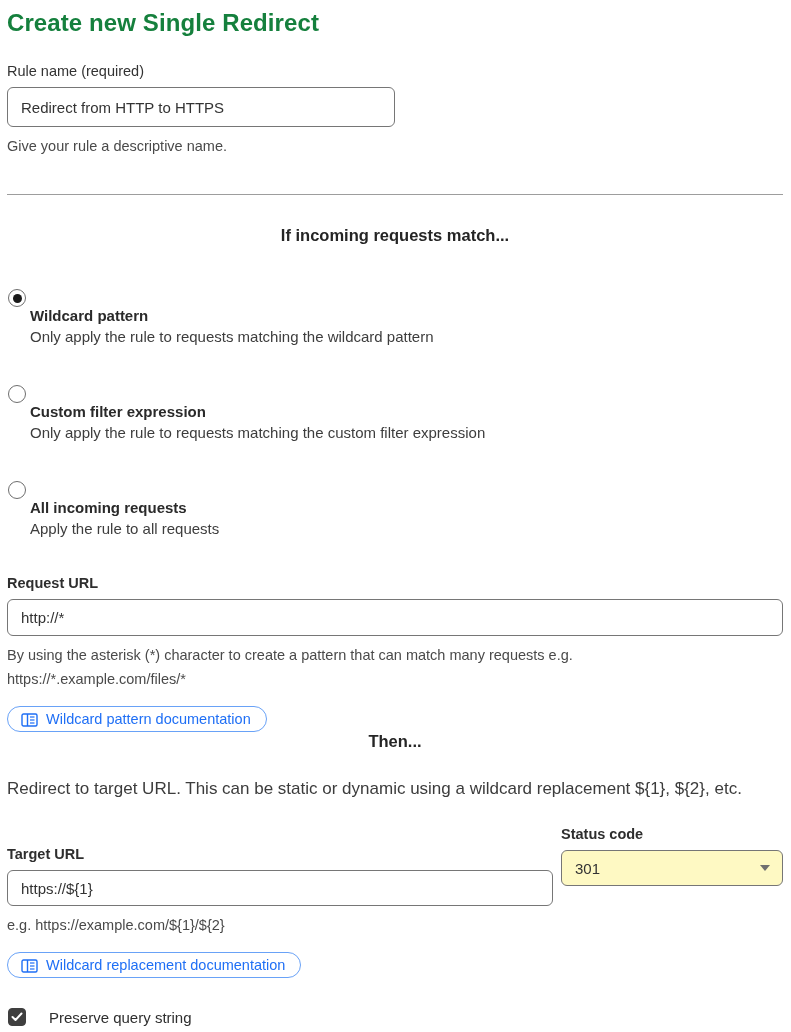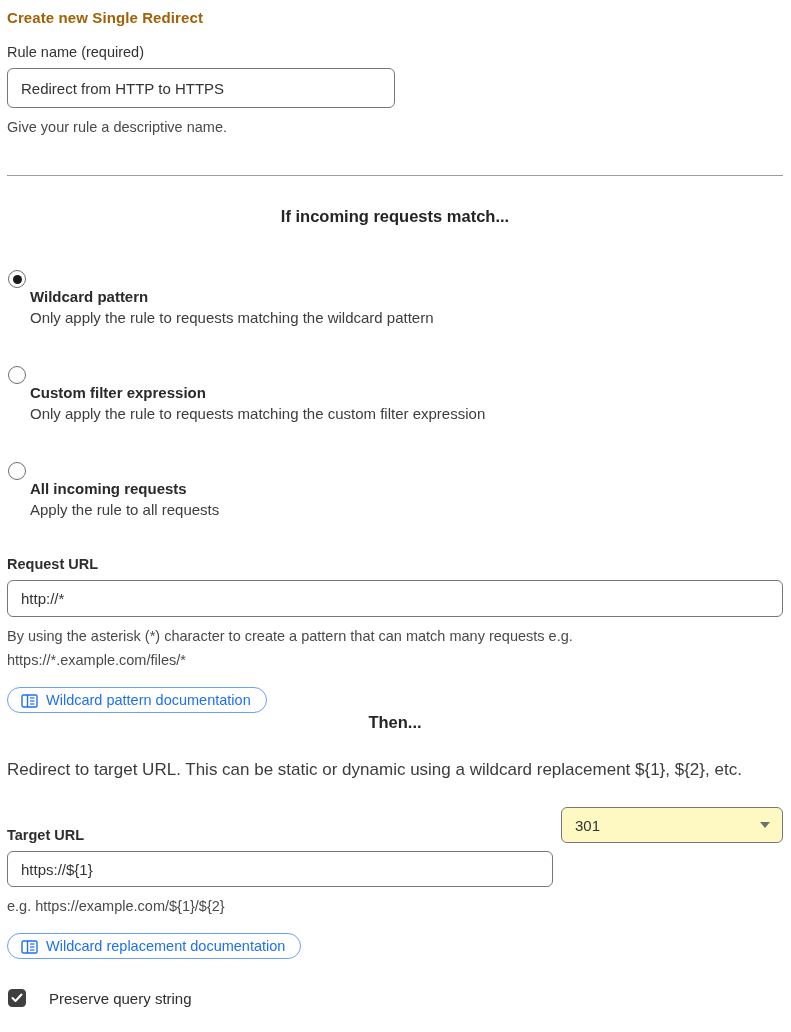--- a/index.html
+++ b/index.html
@@ -7,25 +7,25 @@
   body {
     width: 791px;
     min-height: 1032px;
     font-family: "Liberation Sans", "DejaVu Sans", sans-serif;
     color: #2b2b2b;
     padding: 7px 8px 0 7px;
   }
   .page { width: 776px; }
 
   h1.page-title {
-    font-size: 15px;
+    font-size: 24px;
     font-weight: 700;
-    color: #a16207;
+    color: #15803d;
     letter-spacing: 0.1px;
-    margin: 2px 0 18px 0;
+    margin: 2px 0 26px 0;
   }
 
   .field-label {
     display: block;
     font-size: 14.5px;
     color: #333;
     margin-bottom: 8px;
   }
   .field-label.semibold { font-weight: 600; color: #2e2e2e; }
 
@@ -248,20 +248,21 @@
   <h2 class="section-heading mt36" style="margin-bottom:28px;">Then...</h2>
 
   <p class="then-desc">Redirect to target URL. This can be static or dynamic using a wildcard replacement ${1}, ${2}, etc.</p>
 
   <div class="target-row">
     <div class="target-col">
       <label class="field-label semibold">Target URL</label>
       <input class="text-input full-input" type="text" value="https://${1}" style="">
     </div>
     <div class="status-col">
+      <label class="field-label semibold">Status code</label>
       <div class="select-box">
         <span>301</span>
         <span class="select-arrow"></span>
       </div>
     </div>
   </div>
 
   <div class="helper mt6">e.g. https://example.com/${1}/${2}</div>
 
   <button class="doc-pill mt15">

